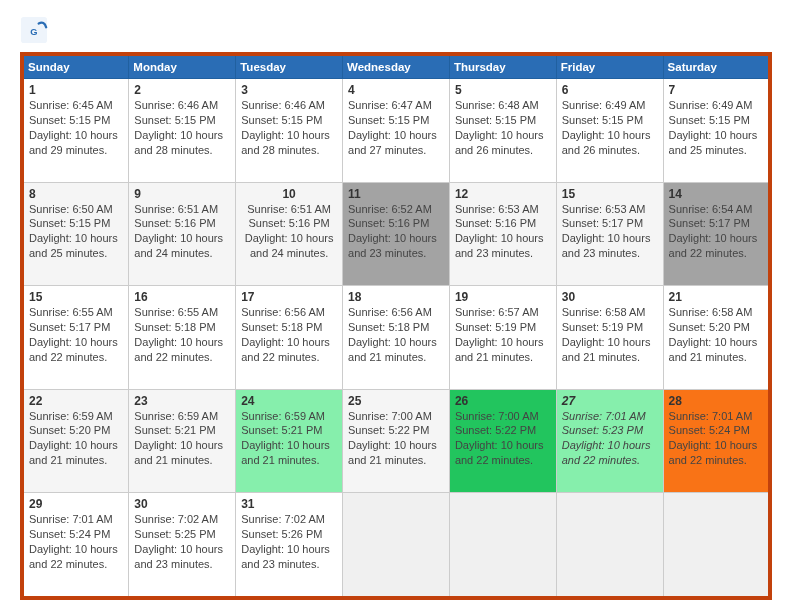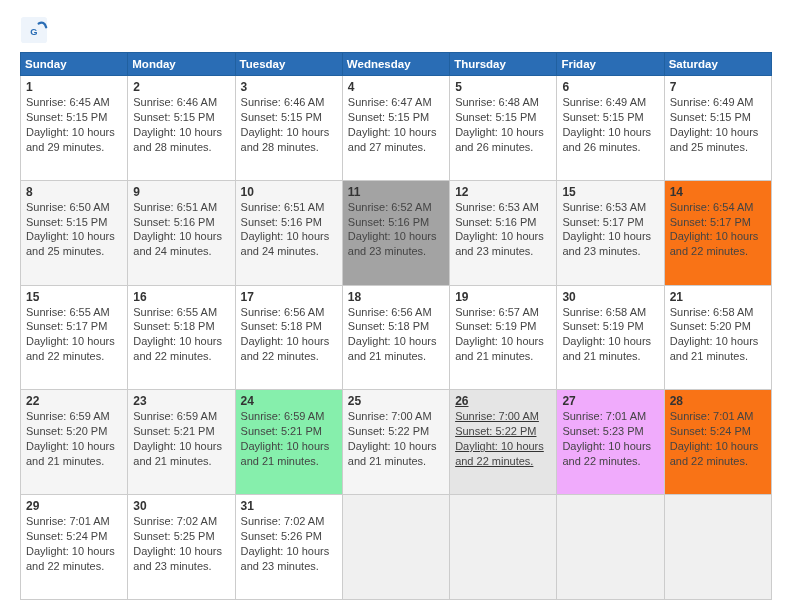--- a/index.html
+++ b/index.html
@@ -55,21 +55,21 @@
       font-weight: bold;
       color: #333;
       line-height: 1.1;
     }
     .location {
       font-size: 14px;
       color: #555;
     }
     .calendar {
       flex: 1;
-      border: 1px solid #c2410c;
+      border: 4px solid #c2410c;
       border-collapse: collapse;
       width: 100%;
       table-layout: fixed;
     }
     .calendar th {
       background: #2a6db5;
       color: #fff;
       font-size: 11.5px;
       font-weight: bold;
       padding: 5px 4px;
@@ -149,42 +149,42 @@
           <td><span class="day-num">2</span><span class="day-info">Sunrise: 6:46 AM<br>Sunset: 5:15 PM<br>Daylight: 10 hours and 28 minutes.</span></td>
           <td><span class="day-num">3</span><span class="day-info">Sunrise: 6:46 AM<br>Sunset: 5:15 PM<br>Daylight: 10 hours and 28 minutes.</span></td>
           <td><span class="day-num">4</span><span class="day-info">Sunrise: 6:47 AM<br>Sunset: 5:15 PM<br>Daylight: 10 hours and 27 minutes.</span></td>
           <td><span class="day-num">5</span><span class="day-info">Sunrise: 6:48 AM<br>Sunset: 5:15 PM<br>Daylight: 10 hours and 26 minutes.</span></td>
           <td><span class="day-num">6</span><span class="day-info">Sunrise: 6:49 AM<br>Sunset: 5:15 PM<br>Daylight: 10 hours and 26 minutes.</span></td>
           <td><span class="day-num">7</span><span class="day-info">Sunrise: 6:49 AM<br>Sunset: 5:15 PM<br>Daylight: 10 hours and 25 minutes.</span></td>
         </tr>
         <tr class="week-row">
           <td style="background: rgb(245, 245, 245);"><span class="day-num">8</span><span class="day-info">Sunrise: 6:50 AM<br>Sunset: 5:15 PM<br>Daylight: 10 hours and 25 minutes.</span></td>
           <td style="background: rgb(245, 245, 245);"><span class="day-num">9</span><span class="day-info">Sunrise: 6:51 AM<br>Sunset: 5:16 PM<br>Daylight: 10 hours and 24 minutes.</span></td>
-          <td style="background: rgb(245, 245, 245);"><span class="day-num">10</span><span class="day-info">Sunrise: 6:51 AM<br>Sunset: 5:16 PM<br>Daylight: 10 hours and 24 minutes.</span></td>
+          <td style="background: rgb(245, 245, 245); text-align: center;"><span class="day-num">10</span><span class="day-info">Sunrise: 6:51 AM<br>Sunset: 5:16 PM<br>Daylight: 10 hours and 24 minutes.</span></td>
           <td style="background: #a3a3a3;"><span class="day-num">11</span><span class="day-info">Sunrise: 6:52 AM<br>Sunset: 5:16 PM<br>Daylight: 10 hours and 23 minutes.</span></td>
           <td style="background: rgb(245, 245, 245);"><span class="day-num">12</span><span class="day-info">Sunrise: 6:53 AM<br>Sunset: 5:16 PM<br>Daylight: 10 hours and 23 minutes.</span></td>
           <td style="background: rgb(245, 245, 245);"><span class="day-num">15</span><span class="day-info">Sunrise: 6:53 AM<br>Sunset: 5:17 PM<br>Daylight: 10 hours and 23 minutes.</span></td>
-          <td style="background: #f97316;"><span class="day-num">14</span><span class="day-info">Sunrise: 6:54 AM<br>Sunset: 5:17 PM<br>Daylight: 10 hours and 22 minutes.</span></td>
+          <td style="background: #a3a3a3;"><span class="day-num">14</span><span class="day-info">Sunrise: 6:54 AM<br>Sunset: 5:17 PM<br>Daylight: 10 hours and 22 minutes.</span></td>
         </tr>
         <tr class="week-row">
           <td><span class="day-num">15</span><span class="day-info">Sunrise: 6:55 AM<br>Sunset: 5:17 PM<br>Daylight: 10 hours and 22 minutes.</span></td>
           <td><span class="day-num">16</span><span class="day-info">Sunrise: 6:55 AM<br>Sunset: 5:18 PM<br>Daylight: 10 hours and 22 minutes.</span></td>
           <td><span class="day-num">17</span><span class="day-info">Sunrise: 6:56 AM<br>Sunset: 5:18 PM<br>Daylight: 10 hours and 22 minutes.</span></td>
           <td><span class="day-num">18</span><span class="day-info">Sunrise: 6:56 AM<br>Sunset: 5:18 PM<br>Daylight: 10 hours and 21 minutes.</span></td>
           <td><span class="day-num">19</span><span class="day-info">Sunrise: 6:57 AM<br>Sunset: 5:19 PM<br>Daylight: 10 hours and 21 minutes.</span></td>
           <td><span class="day-num">30</span><span class="day-info">Sunrise: 6:58 AM<br>Sunset: 5:19 PM<br>Daylight: 10 hours and 21 minutes.</span></td>
           <td><span class="day-num">21</span><span class="day-info">Sunrise: 6:58 AM<br>Sunset: 5:20 PM<br>Daylight: 10 hours and 21 minutes.</span></td>
         </tr>
         <tr class="week-row">
           <td style="background: rgb(245, 245, 245); margin-top: 24px;"><span class="day-num">22</span><span class="day-info">Sunrise: 6:59 AM<br>Sunset: 5:20 PM<br>Daylight: 10 hours and 21 minutes.</span></td>
           <td style="background: rgb(245, 245, 245);"><span class="day-num">23</span><span class="day-info">Sunrise: 6:59 AM<br>Sunset: 5:21 PM<br>Daylight: 10 hours and 21 minutes.</span></td>
           <td style="background: #86efac;"><span class="day-num">24</span><span class="day-info">Sunrise: 6:59 AM<br>Sunset: 5:21 PM<br>Daylight: 10 hours and 21 minutes.</span></td>
           <td style="background: rgb(245, 245, 245); margin-left: 44px;"><span class="day-num">25</span><span class="day-info">Sunrise: 7:00 AM<br>Sunset: 5:22 PM<br>Daylight: 10 hours and 21 minutes.</span></td>
-          <td style="background: #e5e5e5; text-decoration: underline;"><span class="day-num">26</span><span class="day-info">Sunrise: 7:00 AM<br>Sunset: 5:22 PM<br>Daylight: 10 hours and 22 minutes.</span></td>
-          <td style="background: #f0abfc;"><span class="day-num">27</span><span class="day-info">Sunrise: 7:01 AM<br>Sunset: 5:23 PM<br>Daylight: 10 hours and 22 minutes.</span></td>
+          <td style="background: #22c55e;"><span class="day-num">26</span><span class="day-info">Sunrise: 7:00 AM<br>Sunset: 5:22 PM<br>Daylight: 10 hours and 22 minutes.</span></td>
+          <td style="background: #86efac; font-style: italic;"><span class="day-num">27</span><span class="day-info">Sunrise: 7:01 AM<br>Sunset: 5:23 PM<br>Daylight: 10 hours and 22 minutes.</span></td>
           <td style="background: #f97316;"><span class="day-num">28</span><span class="day-info">Sunrise: 7:01 AM<br>Sunset: 5:24 PM<br>Daylight: 10 hours and 22 minutes.</span></td>
         </tr>
         <tr class="last-row">
           <td><span class="day-num">29</span><span class="day-info">Sunrise: 7:01 AM<br>Sunset: 5:24 PM<br>Daylight: 10 hours and 22 minutes.</span></td>
           <td><span class="day-num">30</span><span class="day-info">Sunrise: 7:02 AM<br>Sunset: 5:25 PM<br>Daylight: 10 hours and 23 minutes.</span></td>
           <td><span class="day-num">31</span><span class="day-info">Sunrise: 7:02 AM<br>Sunset: 5:26 PM<br>Daylight: 10 hours and 23 minutes.</span></td>
           <td class="empty"></td>
           <td class="empty"></td>
           <td class="empty"></td>
           <td class="empty"></td>

